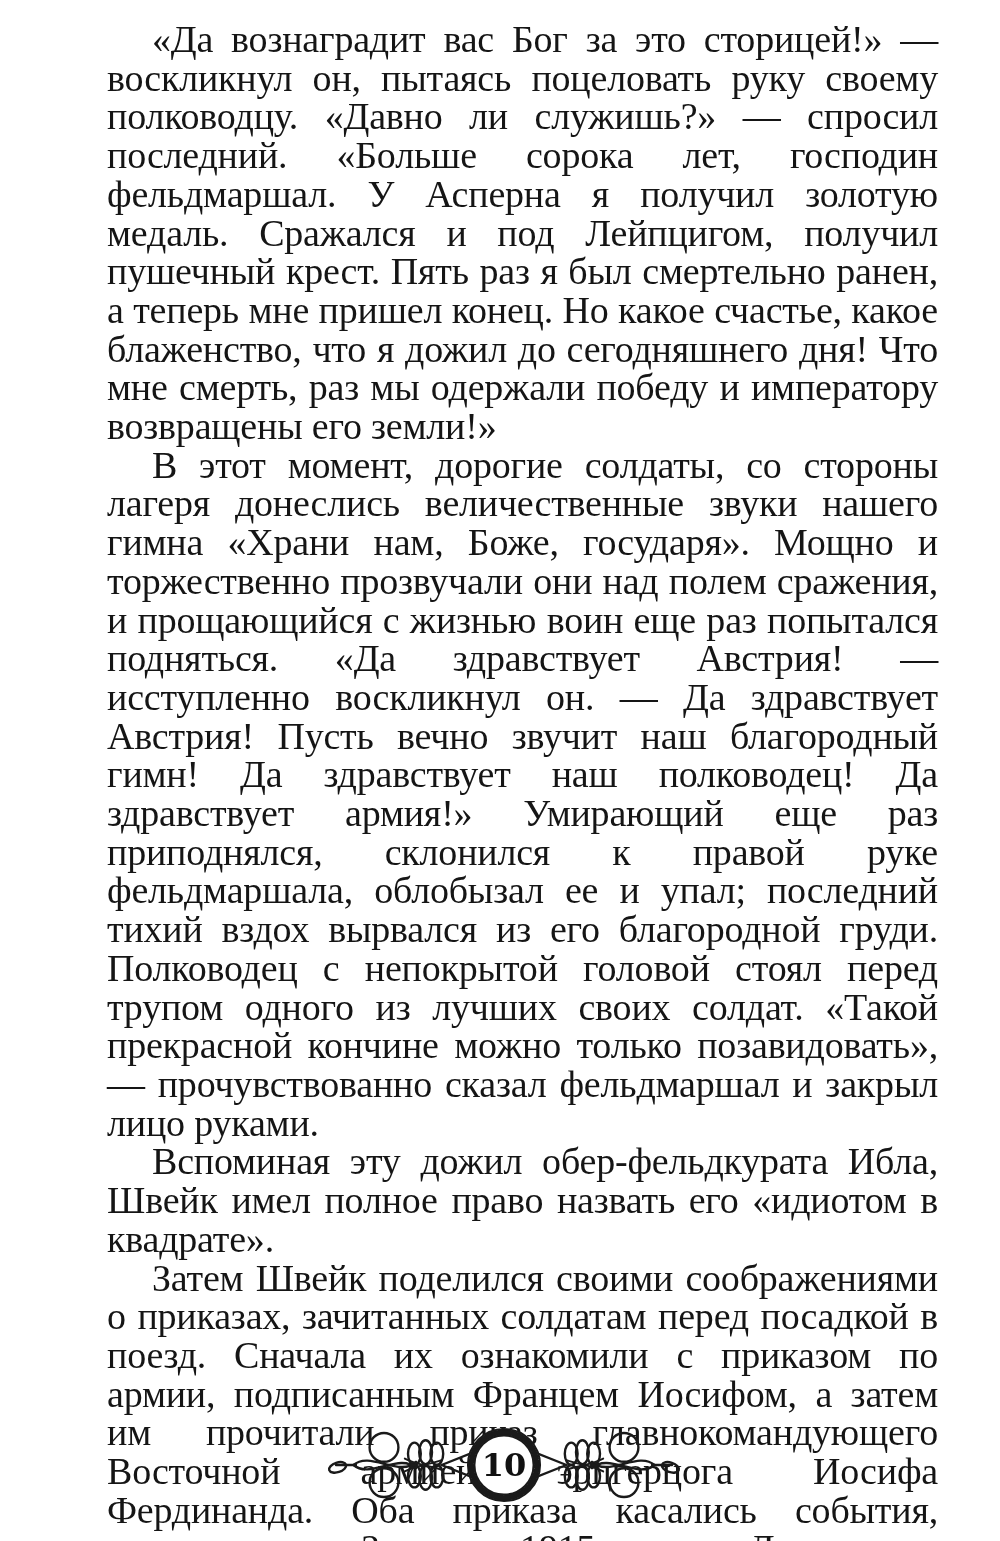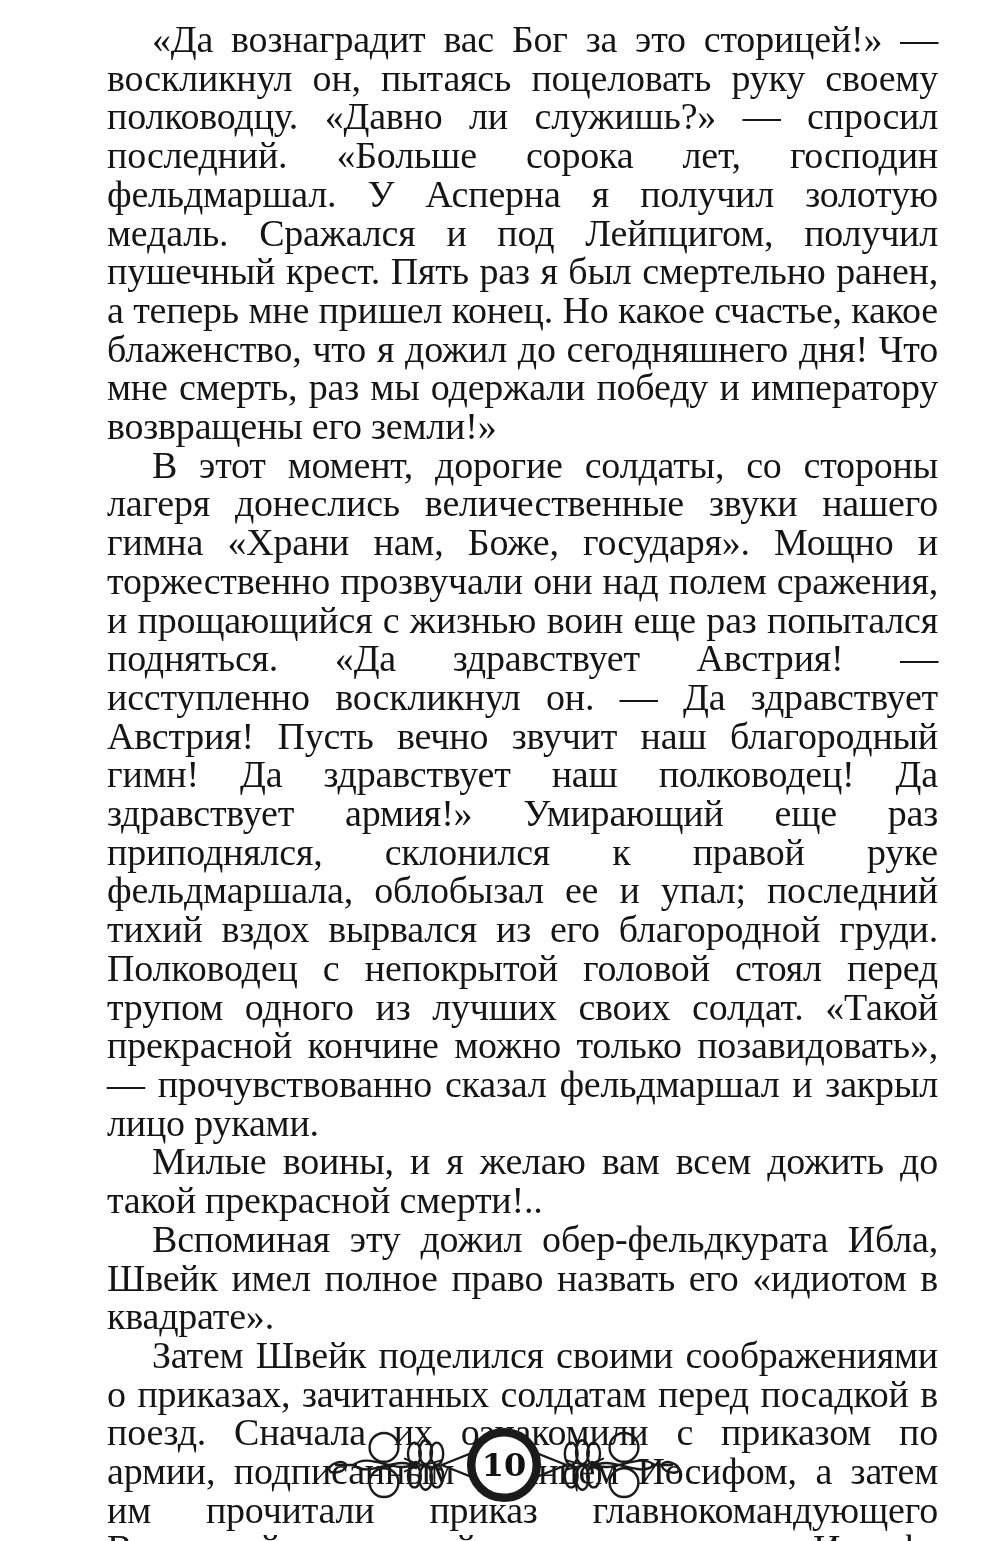--- a/index.html
+++ b/index.html
@@ -49,21 +49,20 @@
   }
 </style>
 </head>
 <body>
 
 <div class="book-page">
 
   <div class="text-block">
     <p>«Да вознаградит вас Бог за это сторицей!» — воскликнул он, пытаясь поцеловать руку своему полководцу. «Давно ли служишь?» — спросил последний. «Больше сорока лет, господин фельдмаршал. У Асперна я получил золотую медаль. Сражался и под Лейпцигом, получил пушечный крест. Пять раз я был смертельно ранен, а теперь мне пришел конец. Но какое счастье, какое блаженство, что я дожил до сегодняшнего дня! Что мне смерть, раз мы одержали победу и императору возвращены его земли!»</p>
     <p>В этот момент, дорогие солдаты, со стороны лагеря донеслись величественные звуки нашего гимна «Храни нам, Боже, государя». Мощно и торжественно прозвучали они над полем сражения, и прощающийся с жизнью воин еще раз попытался подняться. «Да здравствует Австрия! — исступленно воскликнул он. — Да здравствует Австрия! Пусть вечно звучит наш благородный гимн! Да здравствует наш полководец! Да здравствует армия!» Умирающий еще раз приподнялся, склонился к правой руке фельдмаршала, облобызал ее и упал; последний тихий вздох вырвался из его благородной груди. Полководец с непокрытой головой стоял перед трупом одного из лучших своих солдат. «Такой прекрасной кончине можно только позавидовать», — прочувствованно сказал фельдмаршал и закрыл лицо руками.</p>
-    <p>Милые воины, и я желаю вам всем дожить до такой прекрасной смерти!..</p>
     <p>Вспоминая эту дожил обер-фельдкурата Ибла, Швейк имел полное право назвать его «идиотом в квадрате».</p>
     <p>Затем Швейк поделился своими соображениями о приказах, зачитанных солдатам перед посадкой в поезд. Сначала их ознакомили с приказом по армии, подписанным Францем Иосифом, а затем им прочитали приказ главнокомандующего Восточной армией эрцгерцога Иосифа Фердинанда. Оба приказа касались события, происшедшего 3 апреля 1915 года на Дукельском перевале, где два батальона Двадцать восьмого полка вместе с офицерами под звуки полкового оркестра перешли на сторону русских.</p>
     <p>Оба приказа были зачитаны с дрожью в голосе и в переводе на чешский язык гласили:</p>
   </div>
 
   <div class="footer-ornament">
     <svg viewBox="0 0 460 96" xmlns="http://www.w3.org/2000/svg">
       <g stroke="#1a1a1a" fill="none" stroke-width="3" stroke-linecap="round">
 
         <g>

